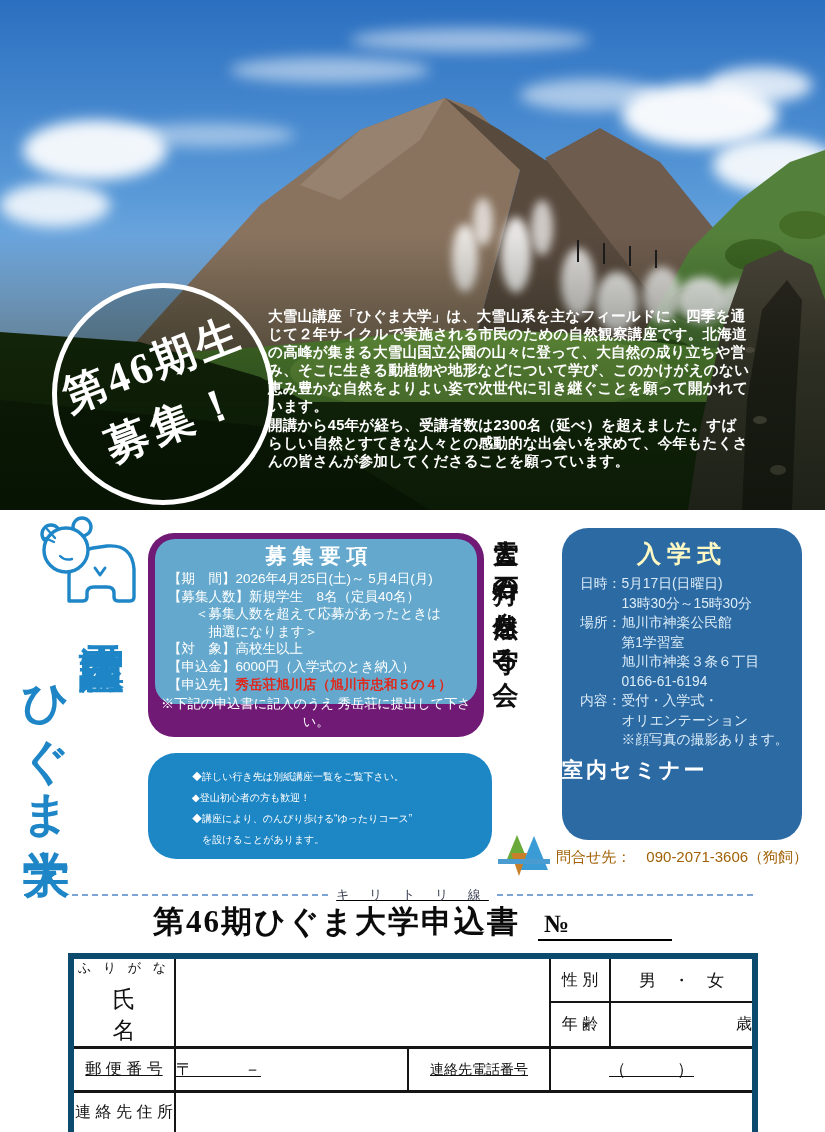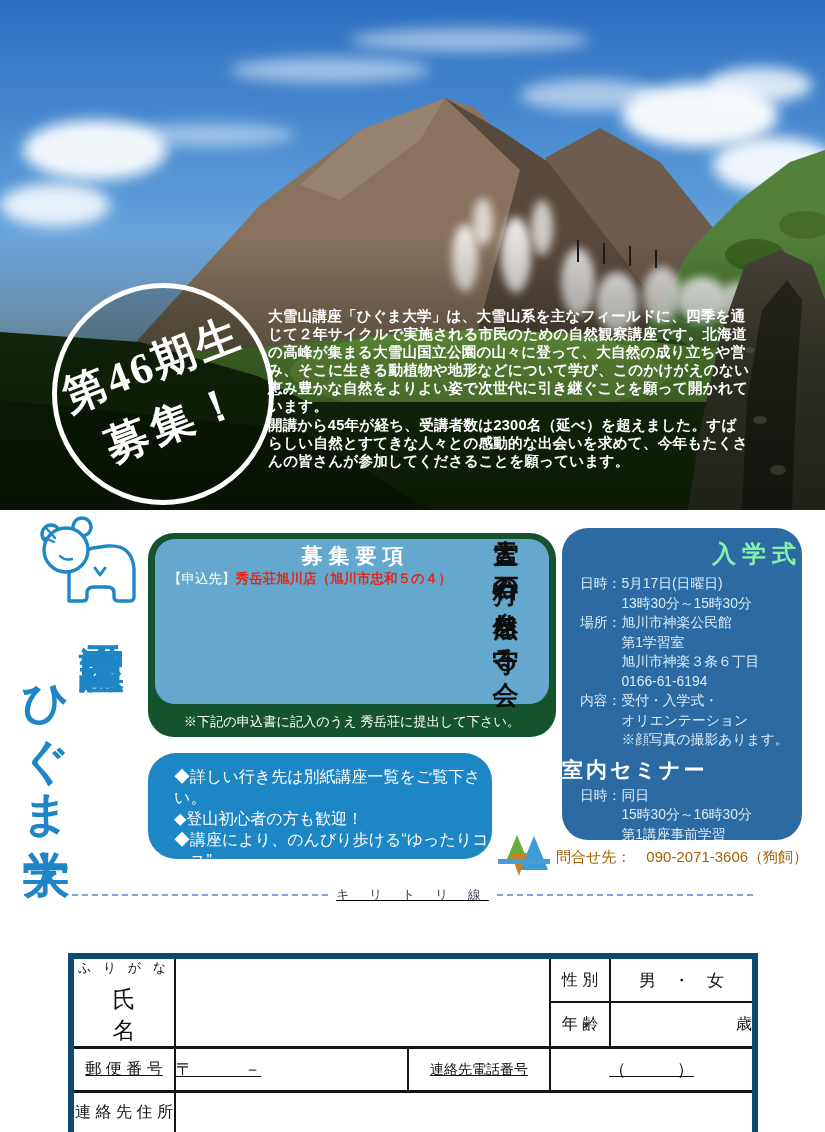--- a/index.html
+++ b/index.html
@@ -22,37 +22,37 @@
   
   .bear{position:absolute;left:26px;top:512px;}
   .school-vert{position:absolute;left:18px;top:610px;height:286px;writing-mode:vertical-rl;
         text-orientation:upright;color:#1e86c6;font-family:"Liberation Serif",serif;font-weight:600;}
   .school-vert .c1{display:block;font-size:45px;line-height:1.2;}
   .school-vert .c2{display:block;font-size:47px;line-height:1.2;margin-top:42px;}
   .org-vert{position:absolute;left:489px;top:520px;height:330px;writing-mode:vertical-rl;
         text-orientation:upright;font-size:26px;font-weight:700;color:#0e0e0e;letter-spacing:2px;}
   .org-emblem{position:absolute;left:496px;top:828px;}
 
-  .box-recruit{position:absolute;left:148px;top:533px;width:408px;height:204px;
-        background:#14532d;border-radius:26px;}
+  .box-recruit{position:absolute;left:148px;top:533px;width:336px;height:204px;
+        background:#701a75;border-radius:26px;}
   .box-recruit .inner{position:absolute;left:7px;top:6px;right:7px;bottom:33px;
         background:#64a9cd;border-radius:20px;padding:3px 6px 0 13px;color:#fff;}
   .box-recruit h2{margin:0;text-align:center;font-size:21px;letter-spacing:6px;color:#fff;}
   .recruit-body{font-size:13.5px;line-height:17.6px;}
   .recruit-line{display:flex;font-size:13.5px;line-height:17.6px;}
   .red{color:#e0281c;font-weight:700;}
   .recruit-phone{font-size:13.5px;line-height:17.6px;padding-left:74px;}
   .recruit-note{position:absolute;left:0;right:0;bottom:6px;text-align:center;color:#fff;font-size:13.2px;}
 
   .box-bullets{position:absolute;left:148px;top:753px;width:344px;height:106px;background:#1d86c5;
-        border-radius:28px;color:#fff;font-size:16px;line-height:21px;padding:13px 0 0 26px;box-sizing:border-box;}
+        border-radius:28px;color:#fff;font-size:10px;line-height:21px;padding:13px 0 0 44px;box-sizing:border-box;}
 
   .box-ceremony{position:absolute;left:562px;top:528px;width:240px;height:312px;background:#2c6aa4;
         border-radius:26px;color:#dcedf8;box-sizing:border-box;padding-top:10px;}
-  .box-ceremony h2{margin:0 0 4px 0;text-align:right;color:#86efac;font-size:24px;letter-spacing:6px;}
+  .box-ceremony h2{margin:0 0 4px 0;text-align:center;color:#fef9c3;font-size:24px;letter-spacing:6px;}
   .box-ceremony h3{margin:6px 0 2px 0;color:#fff;font-size:21px;letter-spacing:3px;}
   .ceremony-body{font-size:13.8px;line-height:19.5px;padding-left:18px;}
   .contact-line{position:absolute;left:556px;top:848px;font-size:15px;color:#a16207;}
 
   
   .cutline{position:absolute;left:0;top:886px;width:825px;display:flex;align-items:center;
         padding:0 72px;box-sizing:border-box;text-decoration:underline;}
   .cutline .dash{flex:1;border-top:2px dashed #7ba3d4;}
   .cutline .lbl{font-size:13px;color:#3a3f52;letter-spacing:8px;padding:0 8px;white-space:nowrap;}
 
@@ -193,20 +193,26 @@
   </div>
 
   <div class="school-vert">
     <span class="c1">大雪山講座</span>
     <span class="c2">ひぐま大学</span>
   </div>
 
   <div class="box-recruit">
     <div class="inner">
       <h2>募集要項</h2>
+      <div class="recruit-body pre">【期　間】2026年4月25日(土)～ 5月4日(月)
+【募集人数】新規学生　8名（定員40名）
+　　＜募集人数を超えて応募があったときは
+　　　抽選になります＞
+【対　象】高校生以上
+【申込金】6000円（入学式のとき納入）</div>
       <div class="recruit-line">
         <span>【申込先】</span>
         <span class="red">秀岳荘旭川店（旭川市忠和５の４）</span>
       </div>
     </div>
     <div class="recruit-note">※下記の申込書に記入のうえ 秀岳荘に提出して下さい。</div>
   </div>
 
   <div class="box-bullets pre">◆詳しい行き先は別紙講座一覧をご覧下さい。
 ◆登山初心者の方も歓迎！
@@ -229,33 +235,33 @@
     <div class="ceremony-body pre">日時：5月17日(日曜日)
 　　　13時30分～15時30分
 場所：旭川市神楽公民館
 　　　第1学習室
 　　　旭川市神楽３条６丁目
 　　　0166-61-6194
 内容：受付・入学式・
 　　　オリエンテーション
 　　　※顔写真の撮影あります。</div>
     <h3>室内セミナー</h3>
-    <div class="ceremony-body pre">日時：同日
-　　　15時30分～16時30分
-　　　第1講座事前学習</div>
   </div>
 
   <div class="contact-line">問合せ先：　090-2071-3606（狗飼）</div>
 
   <div class="cutline">
     <div class="dash"></div>
     <div class="lbl">キ リ ト リ 線</div>
     <div class="dash"></div>
   </div>
 
+  <div class="form-title">
+    <span class="t">第46期ひぐま大学申込書</span><span class="no">№</span>
+  </div>
 
   <div class="form-wrap">
     <table class="app">
       <colgroup>
         <col style="width:104px">
           <col style="width:233px">
           <col style="width:142px">
         <col style="width:60px">
           <col style="width:145px">
       </colgroup>

